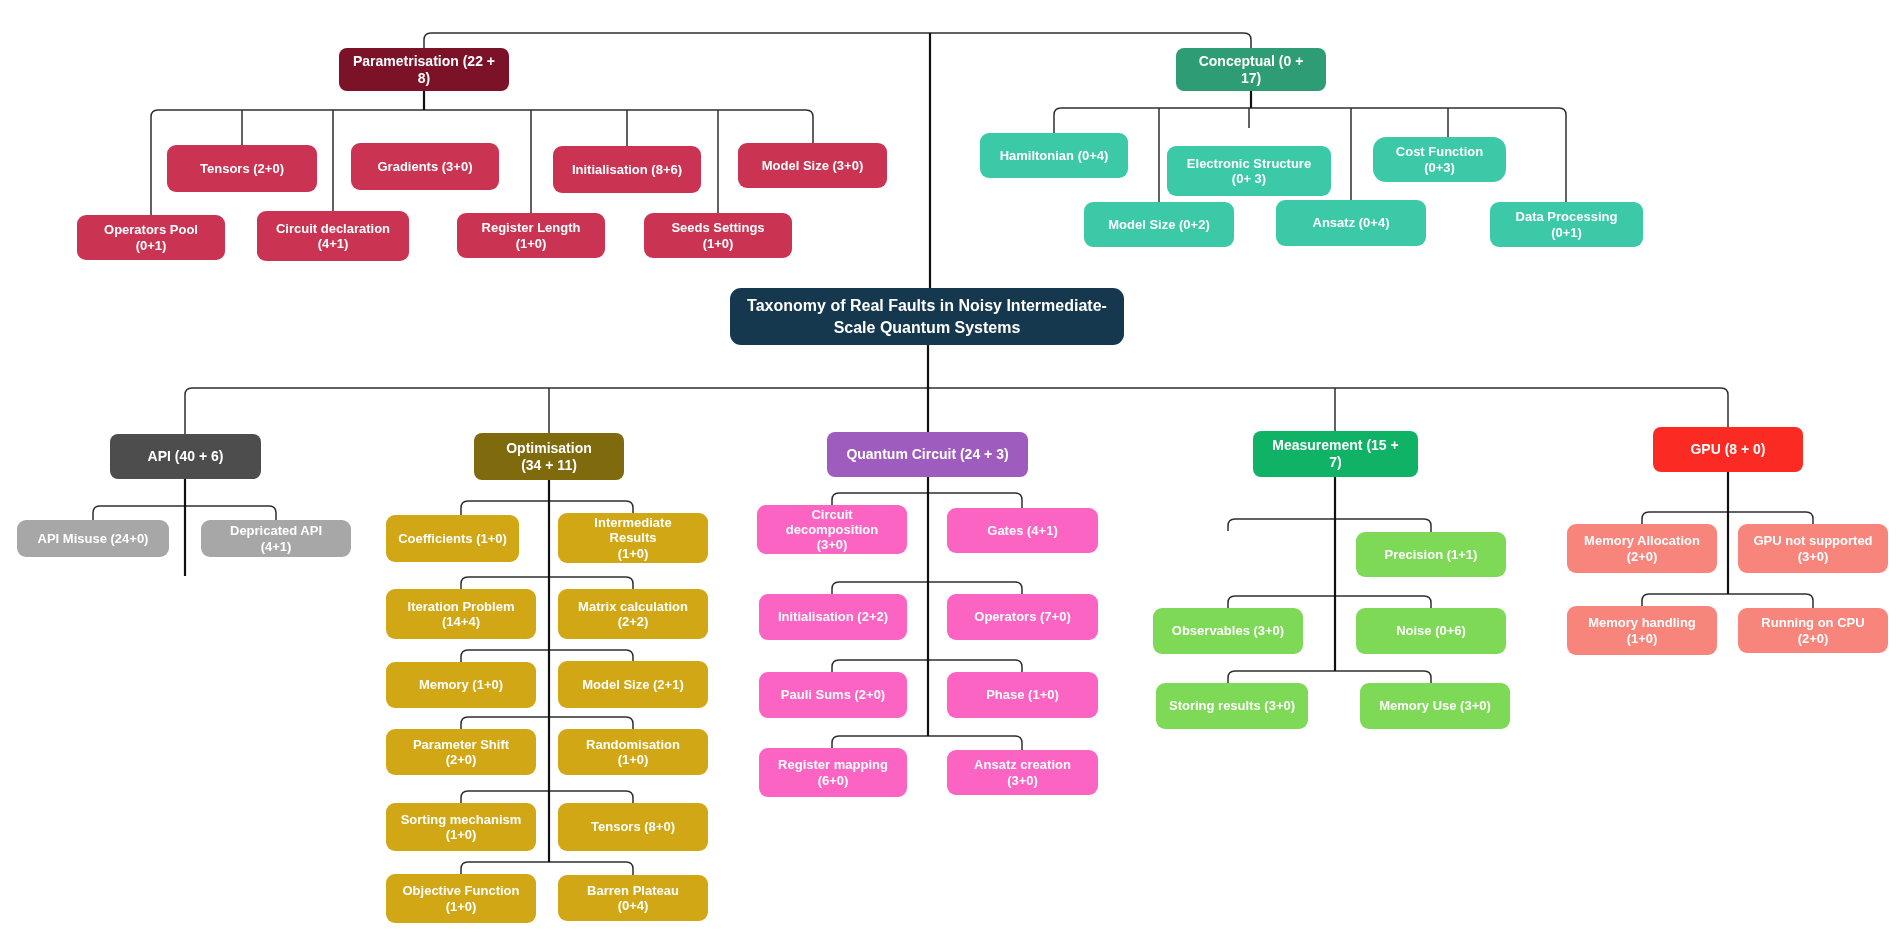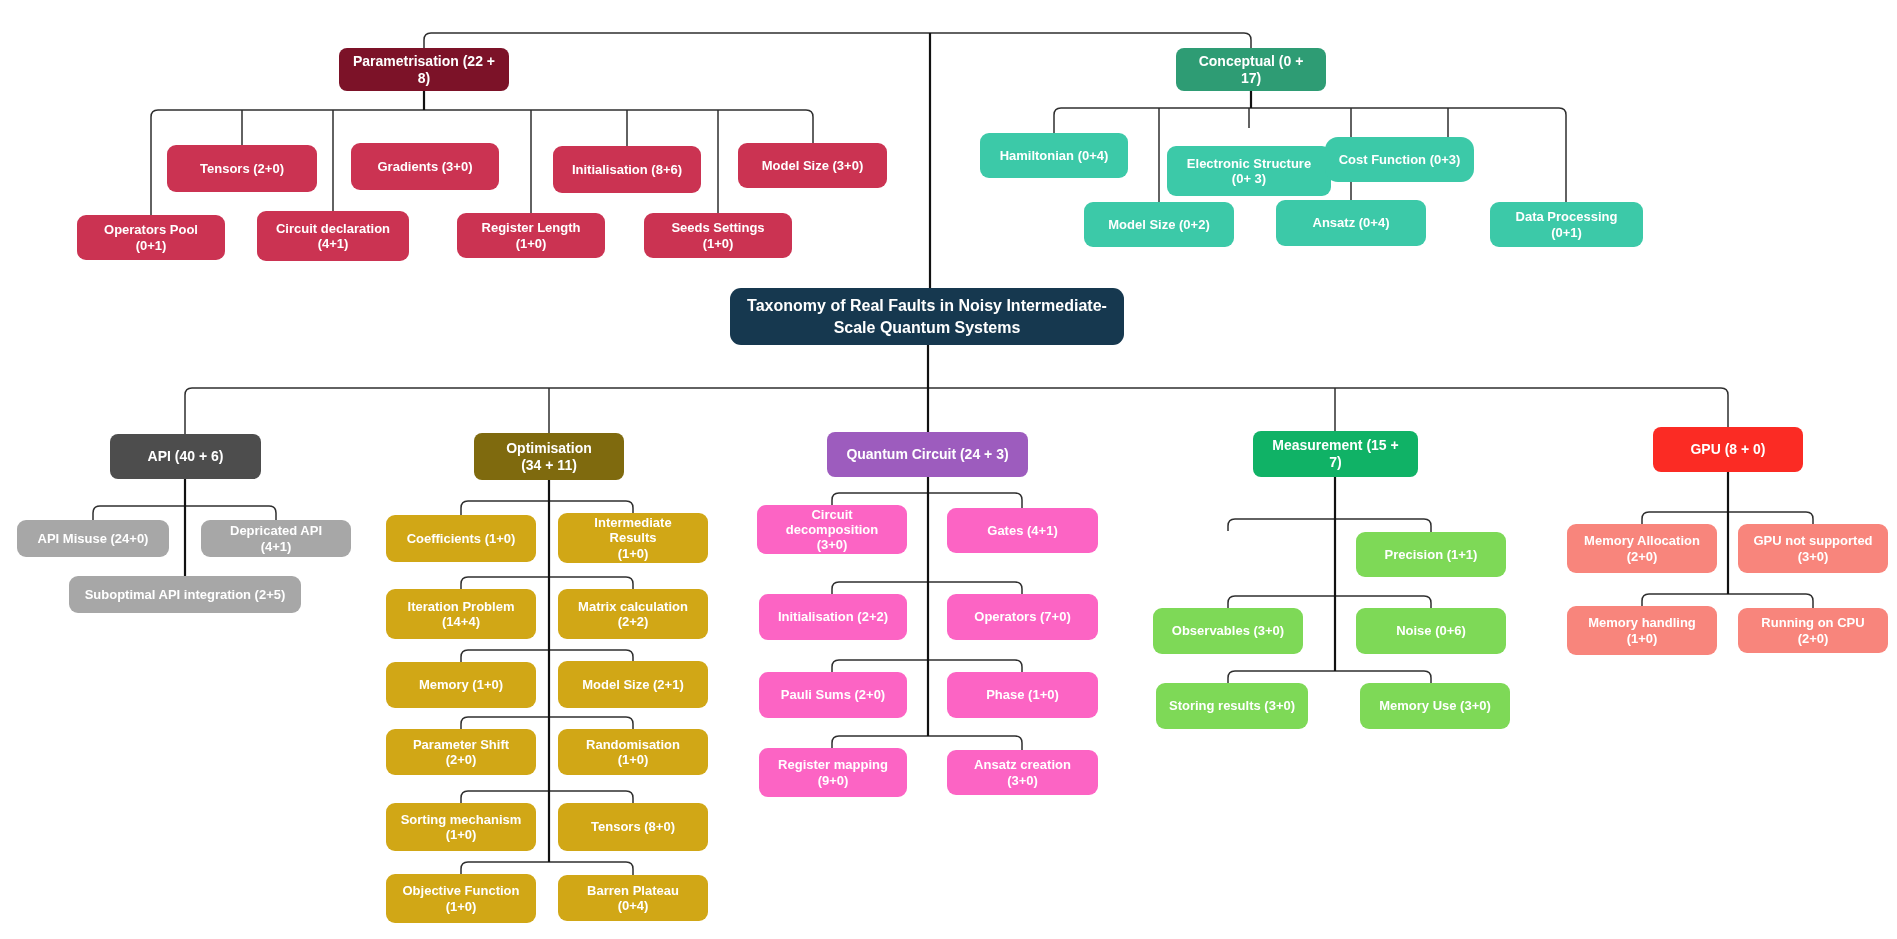--- a/index.html
+++ b/index.html
@@ -56,31 +56,30 @@
     <div class="node child-node" style="left: 738px; top: 143px; width: 149px; height: 45px; background: rgb(203, 51, 82);">Model Size (3+0)</div>
     <div class="node child-node" style="left: 77px; top: 215px; width: 148px; height: 45px; background: rgb(203, 51, 82);">Operators Pool (0+1)</div>
     <div class="node child-node" style="left: 257px; top: 211px; width: 152px; height: 50px; background: rgb(203, 51, 82);">Circuit declaration
 (4+1)</div>
     <div class="node child-node" style="left: 457px; top: 213px; width: 148px; height: 45px; background: rgb(203, 51, 82);">Register Length (1+0)</div>
     <div class="node child-node" style="left: 644px; top: 213px; width: 148px; height: 45px; background: rgb(203, 51, 82);">Seeds Settings (1+0)</div>
     <div class="node parent-node" style="left: 1176px; top: 48px; width: 150px; height: 43px; background: rgb(46, 156, 116);">Conceptual (0 + 17)</div>
     <div class="node child-node" style="left: 980px; top: 133px; width: 148px; height: 45px; background: rgb(60, 201, 168);">Hamiltonian (0+4)</div>
     <div class="node child-node" style="left: 1167px; top: 128px; width: 164px; height: 50px; background: rgb(60, 201, 168); margin-top: 18px;">Electronic Structure
 (0+ 3)</div>
-    <div class="node child-node" style="left: 1325px; top: 137px; width: 149px; height: 45px; background: rgb(60, 201, 168); border-radius: 13px;">Cost Function (0+3)</div>
+    <div class="node child-node" style="left: 1373px; top: 137px; width: 133px; height: 45px; background: rgb(60, 201, 168); border-radius: 13px;">Cost Function (0+3)</div>
     <div class="node child-node" style="left: 1084px; top: 202px; width: 150px; height: 45px; background: rgb(60, 201, 168);">Model Size (0+2)</div>
     <div class="node child-node" style="left: 1276px; top: 200px; width: 150px; height: 46px; background: rgb(60, 201, 168);">Ansatz (0+4)</div>
     <div class="node child-node" style="left: 1490px; top: 202px; width: 153px; height: 45px; background: rgb(60, 201, 168);">Data Processing (0+1)</div>
     <div class="node parent-node" style="left: 110px; top: 434px; width: 151px; height: 45px; background: rgb(77, 77, 77);">API (40 + 6)</div>
     <div class="node child-node" style="left: 17px; top: 520px; width: 152px; height: 37px; background: rgb(167, 167, 167);">API Misuse (24+0)</div>
     <div class="node child-node" style="left: 201px; top: 520px; width: 150px; height: 37px; background: rgb(167, 167, 167);">Depricated API (4+1)</div>
-    <div class="node child-node" style="left: 69px; top: 576px; width: 232px; height: 37px; background: rgb(167, 167, 167);">Suboptimal API integration (2+5)</div>
     <div class="node parent-node" style="left: 474px; top: 433px; width: 150px; height: 47px; background: rgb(127, 106, 14);">Optimisation
 (34 + 11)</div>
-    <div class="node child-node" style="left: 386px; top: 515px; width: 150px; height: 47px; background: rgb(209, 167, 22);">Coefficients (1+0)</div>
+    <div class="node child-node" style="left: 386px; top: 515px; width: 133px; height: 47px; background: rgb(209, 167, 22);">Coefficients (1+0)</div>
     <div class="node child-node" style="left: 558px; top: 513px; width: 150px; height: 50px; background: rgb(209, 167, 22);">Intermediate Results
 (1+0)</div>
     <div class="node child-node" style="left: 386px; top: 589px; width: 150px; height: 50px; background: rgb(209, 167, 22);">Iteration Problem
 (14+4)</div>
     <div class="node child-node" style="left: 558px; top: 589px; width: 150px; height: 50px; background: rgb(209, 167, 22);">Matrix calculation
 (2+2)</div>
     <div class="node child-node" style="left: 386px; top: 662px; width: 150px; height: 46px; background: rgb(209, 167, 22);">Memory  (1+0)</div>
     <div class="node child-node" style="left: 558px; top: 661px; width: 150px; height: 47px; background: rgb(209, 167, 22);">Model Size (2+1)</div>
     <div class="node child-node" style="left: 386px; top: 729px; width: 150px; height: 46px; background: rgb(209, 167, 22);">Parameter Shift (2+0)</div>
     <div class="node child-node" style="left: 558px; top: 729px; width: 150px; height: 46px; background: rgb(209, 167, 22);">Randomisation (1+0)</div>
@@ -92,21 +91,21 @@
     <div class="node child-node" style="left: 558px; top: 875px; width: 150px; height: 46px; background: rgb(209, 167, 22);">Barren Plateau (0+4)</div>
     <div class="node parent-node" style="left: 827px; top: 432px; width: 201px; height: 45px; background: rgb(157, 92, 190);">Quantum Circuit (24 + 3)</div>
     <div class="node child-node" style="left: 757px; top: 505px; width: 150px; height: 49px; background: rgb(252, 100, 196);">Circuit decomposition
 (3+0)</div>
     <div class="node child-node" style="left: 947px; top: 508px; width: 151px; height: 45px; background: rgb(252, 100, 196);">Gates (4+1)</div>
     <div class="node child-node" style="left: 759px; top: 594px; width: 148px; height: 46px; background: rgb(252, 100, 196);">Initialisation (2+2)</div>
     <div class="node child-node" style="left: 947px; top: 594px; width: 151px; height: 46px; background: rgb(252, 100, 196);">Operators (7+0)</div>
     <div class="node child-node" style="left: 759px; top: 672px; width: 148px; height: 46px; background: rgb(252, 100, 196);">Pauli Sums (2+0)</div>
     <div class="node child-node" style="left: 947px; top: 672px; width: 151px; height: 46px; background: rgb(252, 100, 196);">Phase (1+0)</div>
     <div class="node child-node" style="left: 759px; top: 748px; width: 148px; height: 49px; background: rgb(252, 100, 196);">Register mapping
-(9+0)</div>
+(6+0)</div>
     <div class="node child-node" style="left: 947px; top: 750px; width: 151px; height: 45px; background: rgb(252, 100, 196);">Ansatz creation (3+0)</div>
     <div class="node parent-node" style="left: 1253px; top: 431px; width: 165px; height: 46px; background: rgb(16, 178, 102);">Measurement (15 + 7)</div>
     <div class="node child-node" style="left: 1356px; top: 532px; width: 150px; height: 45px; background: rgb(126, 217, 87);">Precision (1+1)</div>
     <div class="node child-node" style="left: 1153px; top: 608px; width: 150px; height: 46px; background: rgb(126, 217, 87);">Observables (3+0)</div>
     <div class="node child-node" style="left: 1356px; top: 608px; width: 150px; height: 46px; background: rgb(126, 217, 87);">Noise (0+6)</div>
     <div class="node child-node" style="left: 1156px; top: 683px; width: 152px; height: 46px; background: rgb(126, 217, 87);">Storing results (3+0)</div>
     <div class="node child-node" style="left: 1360px; top: 683px; width: 150px; height: 46px; background: rgb(126, 217, 87);">Memory Use (3+0)</div>
     <div class="node parent-node" style="left: 1653px; top: 427px; width: 150px; height: 45px; background: rgb(251, 43, 36);">GPU (8 + 0)</div>
     <div class="node child-node" style="left: 1567px; top: 524px; width: 150px; height: 49px; background: rgb(248, 133, 124);">Memory Allocation
 (2+0)</div>

